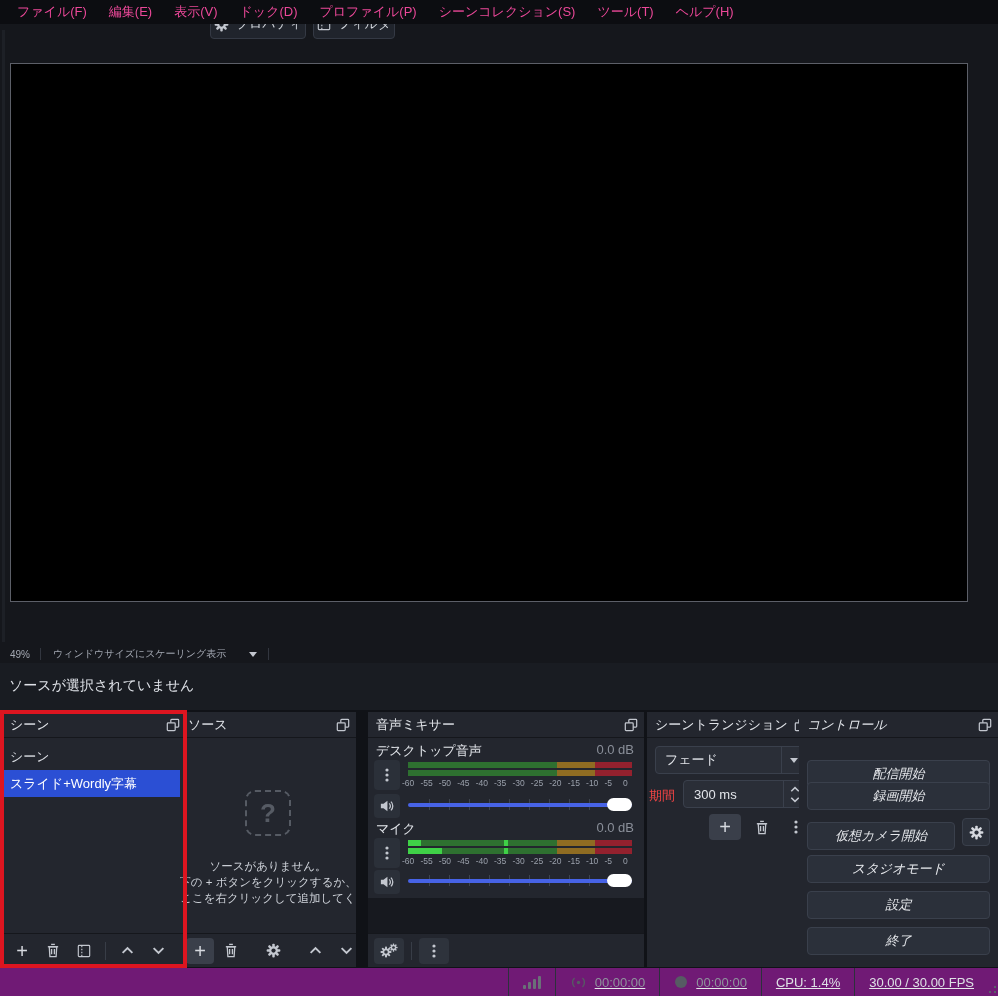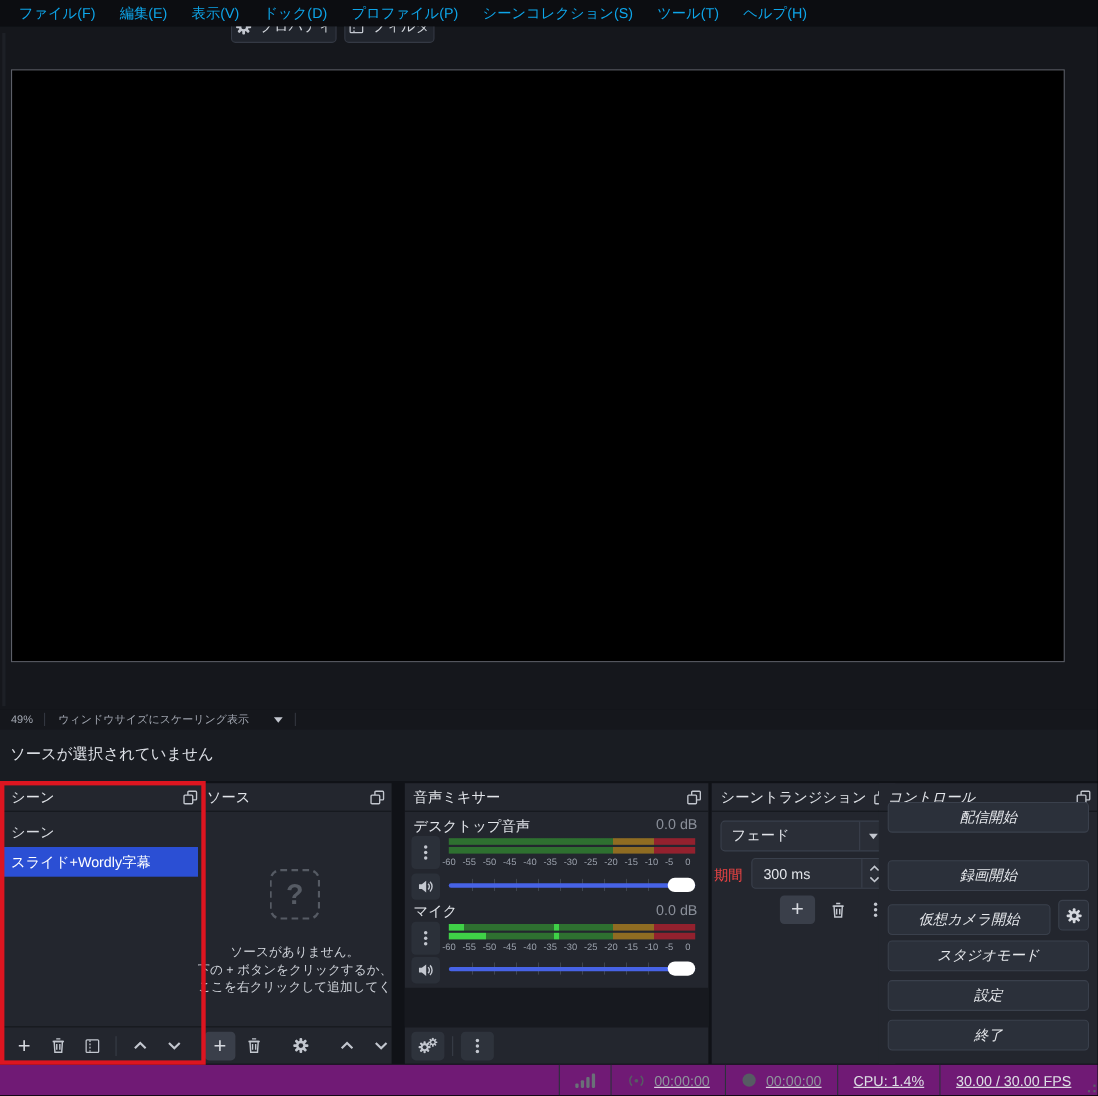--- a/index.html
+++ b/index.html
@@ -6,21 +6,21 @@
   html,body { background:#000; }
   #app {
     position: relative; width: 998px; height: 996px;
     background: #101217; overflow: hidden;
     font-family: "Liberation Sans", "DejaVu Sans", sans-serif;
     color: #e6e8ec; -webkit-font-smoothing: antialiased;
   }
   
   .menubar { position:absolute; top:0; left:0; right:0; height:24px;
     background:#0c0d11; display:flex; align-items:center; padding-left:6px;
-    font-size:13px; color:#0ea5e9; z-index:5; }
+    font-size:13px; color:#ec4899; z-index:5; }
   .menu-item { padding:0 11px; line-height:24px; cursor:default; }
   
   .preview-region { position:absolute; top:24px; left:0; width:998px; height:621px; background:#15171c; }
   .left-strip { position:absolute; left:2px; top:6px; width:3px; height:612px; background:#1d2026; }
   .canvas { position:absolute; left:10px; top:39px; width:958px; height:539px; background:#000; border:1px solid #5c5f68; }
   
   .scale-row { position:absolute; top:645px; left:0; right:0; height:18px; background:#15171c;
     display:flex; align-items:center; font-size:10px; color:#a3a8b2; }
   .scale-zoom { padding:0 10px; }
   .v-sep { width:1px; height:12px; background:#32363f; }
@@ -471,21 +471,21 @@
   <div class="dock dock-controls">
     <div class="dock-title">
       <span>コントロール</span>
       <span class="dock-popout">
         <svg width="14" height="14" viewBox="0 0 16 16" fill="none" stroke="#c3c7cf" stroke-width="1.4">
             <rect x="5.5" y="1.5" width="9" height="9" rx="1"></rect>
             <rect x="1.5" y="5.5" width="9" height="9" rx="1" fill="#23262e"></rect>
           </svg>
       </span>
     </div>
-    <div class="ctl-btn" style="top:17px;">配信開始</div>
+    <div class="ctl-btn" style="top:48px;">配信開始</div>
     <div class="ctl-btn" style="top:70px;">録画開始</div>
     <div class="ctl-btn" style="top:110px; right:43px;">仮想カメラ開始</div>
     <div class="ctl-gear" style="top:106px;">
       <svg width="15" height="15" viewBox="0 0 24 24">
           <g fill="#d6d9df">
             <rect x="10" y="1" width="4" height="22" rx="1.5"></rect>
             <rect x="10" y="1" width="4" height="22" rx="1.5" transform="rotate(45 12 12)"></rect>
             <rect x="10" y="1" width="4" height="22" rx="1.5" transform="rotate(90 12 12)"></rect>
             <rect x="10" y="1" width="4" height="22" rx="1.5" transform="rotate(135 12 12)"></rect>
             <circle cx="12" cy="12" r="7"></circle>

